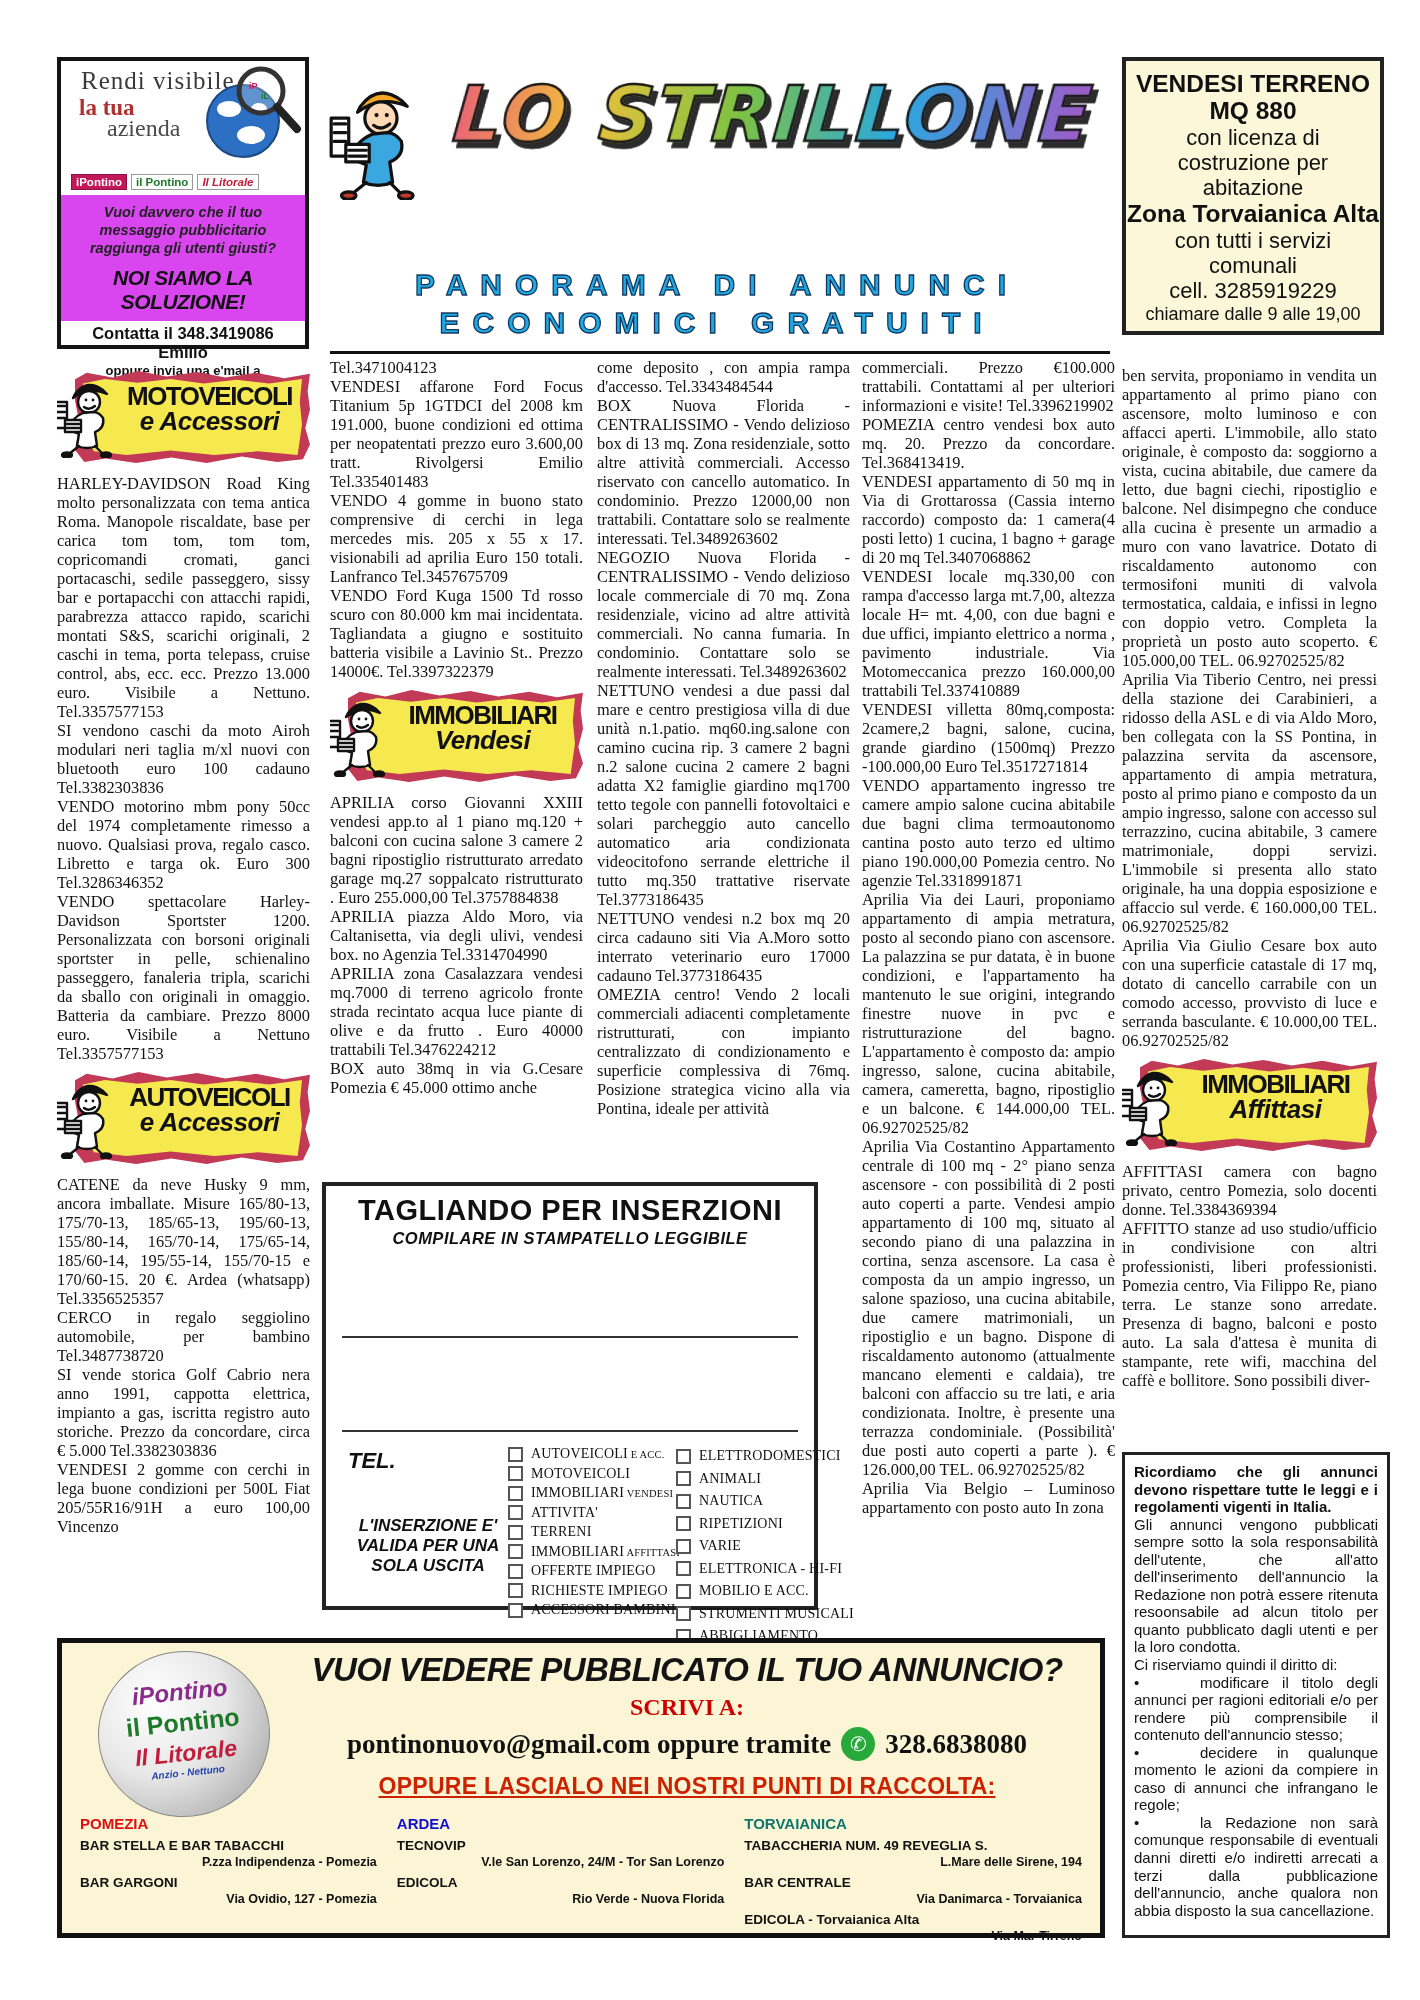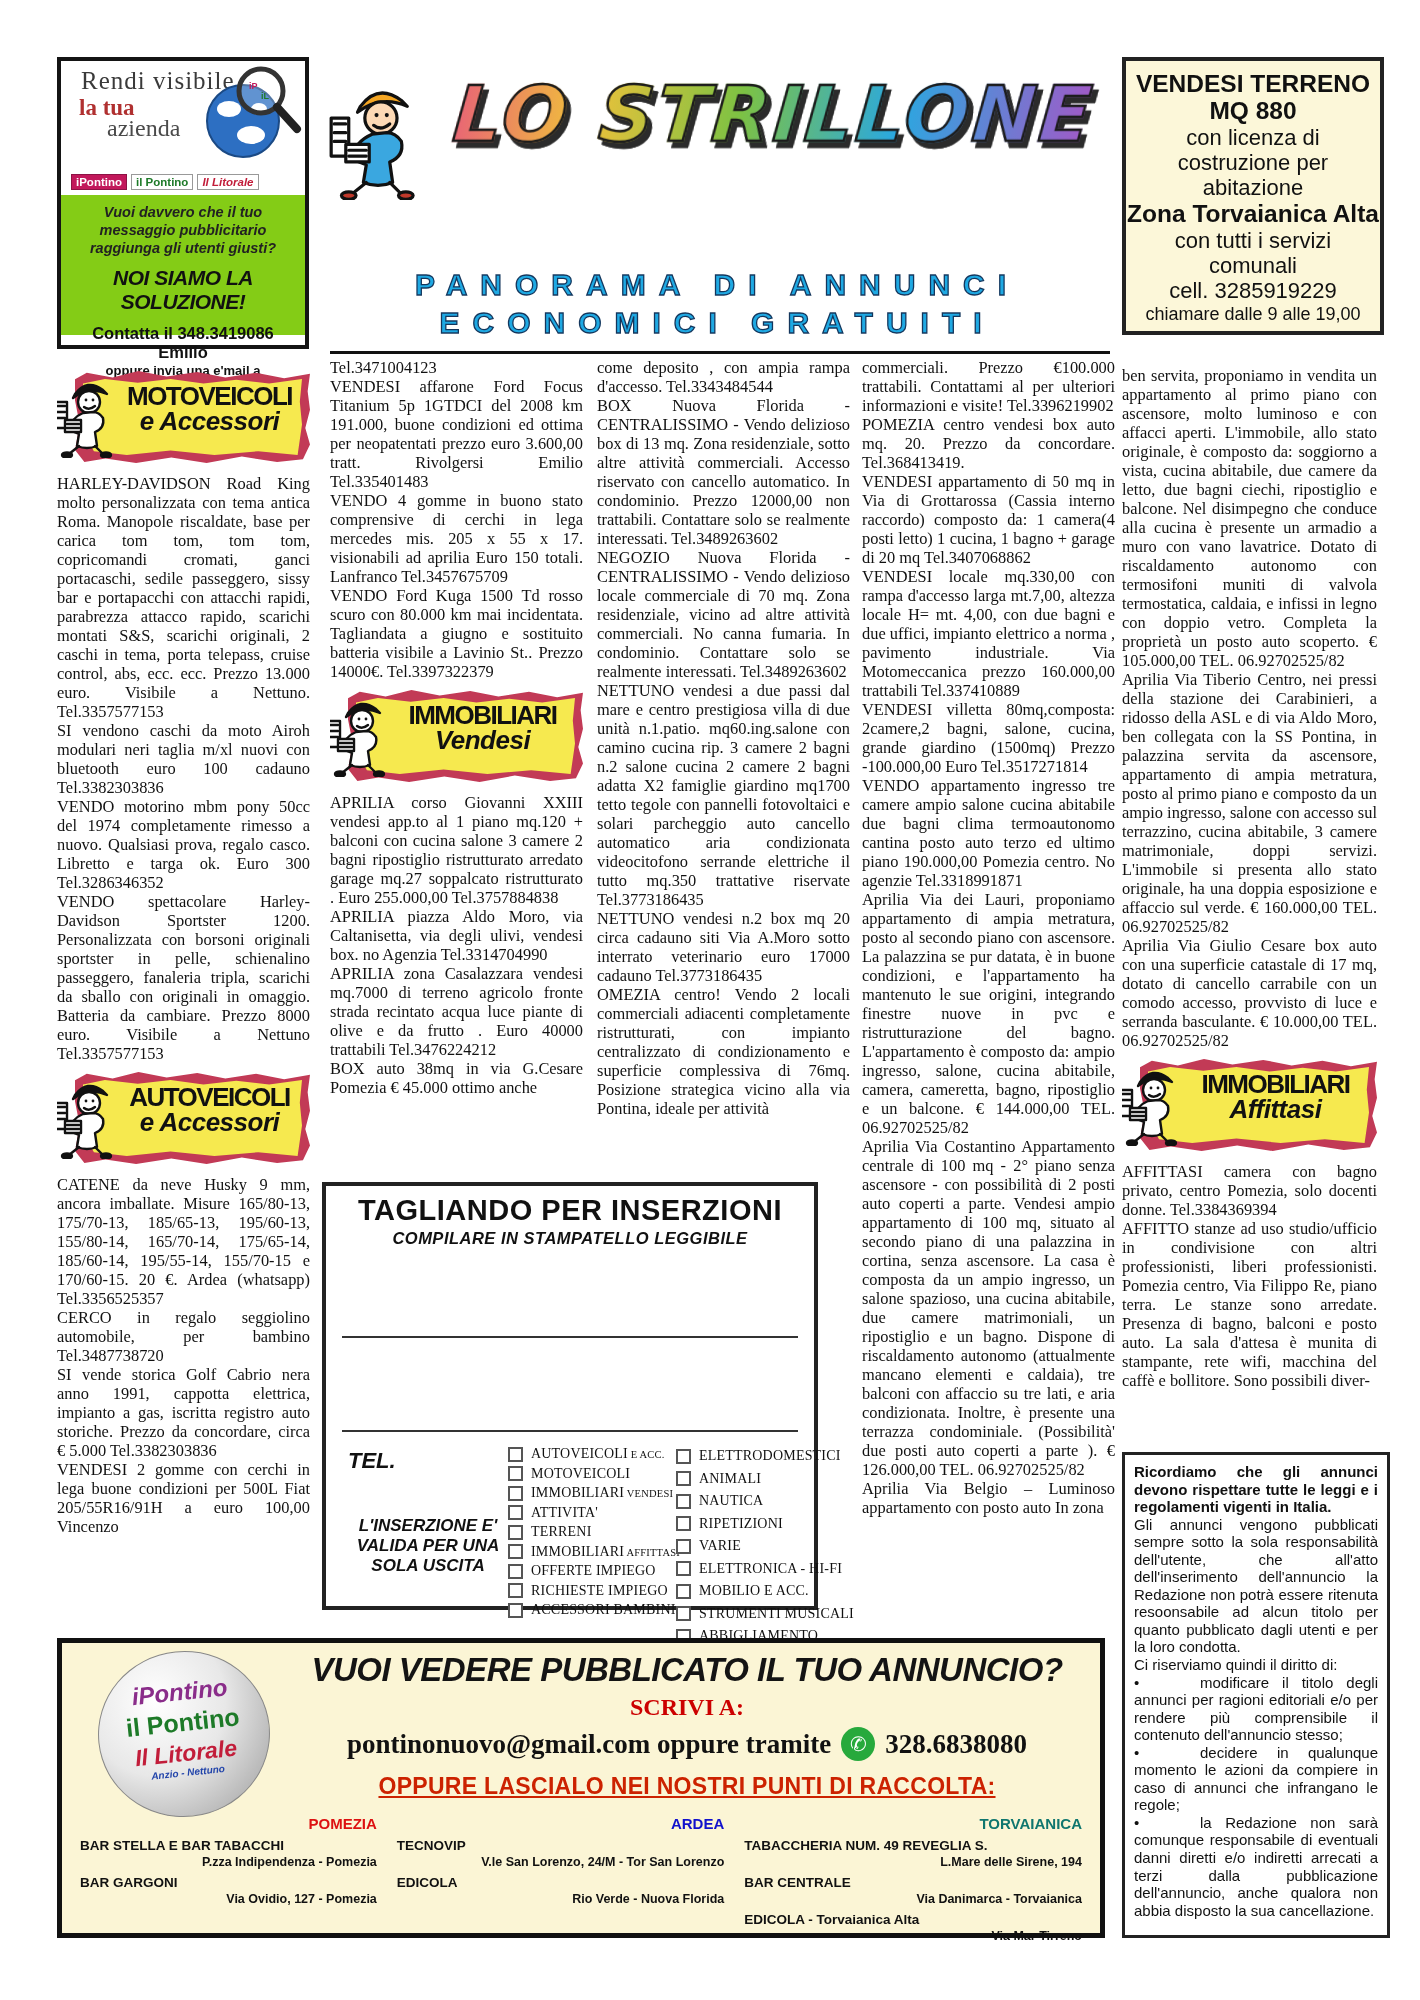--- a/index.html
+++ b/index.html
@@ -13,22 +13,22 @@
   .tl-t1{font-size:25px;letter-spacing:1px;color:#3a3a3a;}
   .tl-t2{font-size:23px;font-weight:700;color:#b03030;margin-left:-2px;}
   .tl-t3{font-size:24px;color:#4a4a4a;margin:-6px 0 0 26px;display:block;}
   .tl-globe{position:absolute;right:2px;top:2px;}
   .tl-logos{display:flex;gap:4px;align-items:center;padding:1px 10px;height:24px;}
   .chip{font-family:"Liberation Sans",sans-serif;font-size:11.5px;font-weight:700;border:1px solid #999;
         padding:1px 4px;background:#fff;white-space:nowrap;}
   .chip.c0{color:#fff;background:#c2185b;border-color:#8e1245;}
   .chip.c1{color:#1d7a28;}
   .chip.c2{color:#c21d3a;font-style:italic;}
-  .tl-body{background:#84cc16;text-align:center;padding:8px 6px 0 6px;font-family:"Liberation Sans",sans-serif;
-           height:140px;box-sizing:border-box;}
+  .tl-body{background:#d946ef;text-align:center;padding:8px 6px 0 6px;font-family:"Liberation Sans",sans-serif;
+           height:126px;box-sizing:border-box;}
   .tl-q{font-style:italic;font-weight:700;font-size:14.5px;line-height:1.25;color:#222;}
   .tl-sol{font-weight:700;font-style:italic;font-size:21px;margin-top:9px;letter-spacing:-0.5px;}
   .tl-c1{font-weight:700;font-size:16.5px;margin-top:10px;}
   .tl-c2{font-weight:700;font-size:13px;margin-top:1px;}
 
   
   .mast{position:absolute;left:322px;top:52px;width:792px;height:215px;}
   .mast-boy{position:absolute;left:6px;top:28px;}
   .mast-logo{margin-left:112px;margin-top:18px;text-align:center;
              font-family:"DejaVu Sans",sans-serif;font-style:italic;font-weight:900;
@@ -122,21 +122,21 @@
   .bn-email-row{margin-top:6px;font-family:"Liberation Serif",serif;font-weight:700;font-size:27px;color:#111;
                 display:flex;justify-content:center;align-items:center;gap:10px;}
   .wa{display:inline-flex;width:34px;height:34px;border-radius:50%;background:#27a93c;color:#fff;
       align-items:center;justify-content:center;font-size:20px;font-family:"DejaVu Sans",sans-serif;}
   .bn-collect{font-family:"Liberation Sans",sans-serif;font-weight:700;font-size:23px;color:#cc2200;
               text-decoration:underline;margin-top:12px;letter-spacing:0.3px;}
   .bn-locs{position:absolute;left:8px;right:8px;top:172px;display:flex;
            font-family:"Liberation Sans",sans-serif;}
   .loc-col{box-sizing:border-box;padding:0 10px;}
   .loc-col.g0{width:31%;} .loc-col.g1{width:34%;} .loc-col.g2{width:35%;}
-  .loc-head{text-align:right;font-weight:700;font-size:15px;margin-bottom:3px;}
+  .loc-head{text-align:left;font-weight:700;font-size:15px;margin-bottom:3px;}
   .loc-name{font-weight:700;font-size:13.5px;margin-top:6px;}
   .loc-addr{font-weight:700;font-size:12.5px;text-align:right;margin-top:2px;}
 </style>
 </head>
 <body>
 
 <div class="page">
 
   <div class="tl-ad">
     <div class="tl-top">

